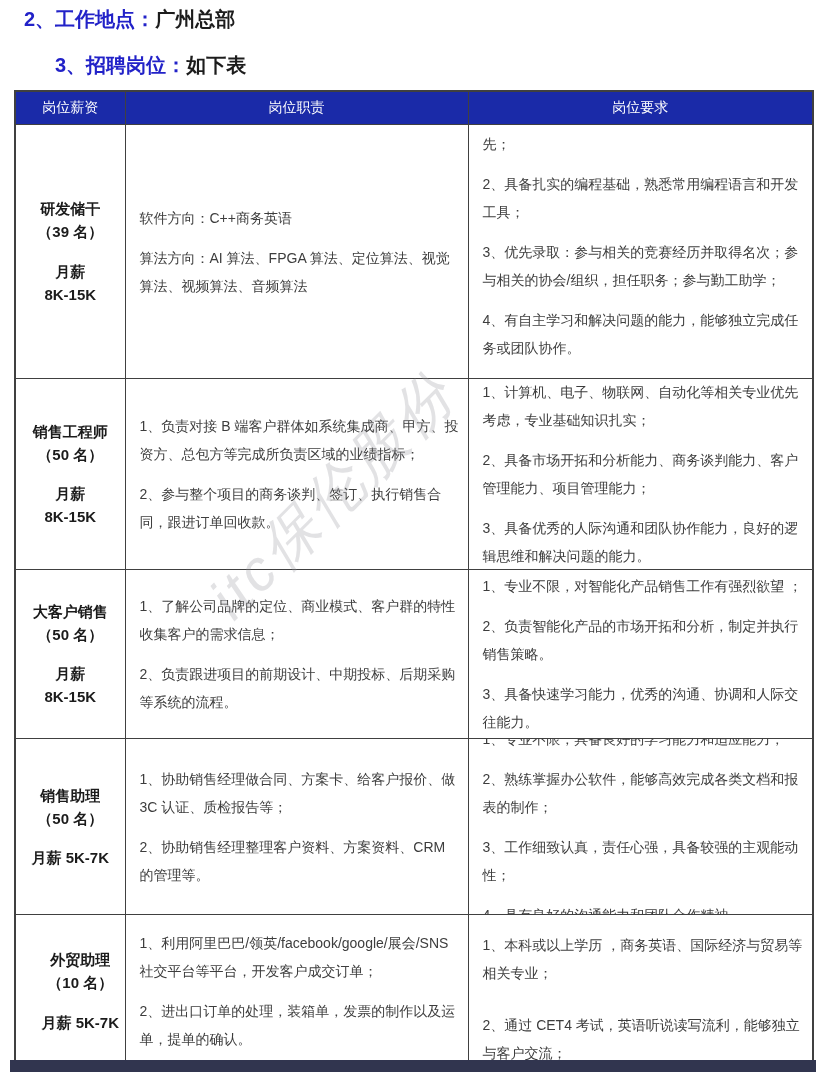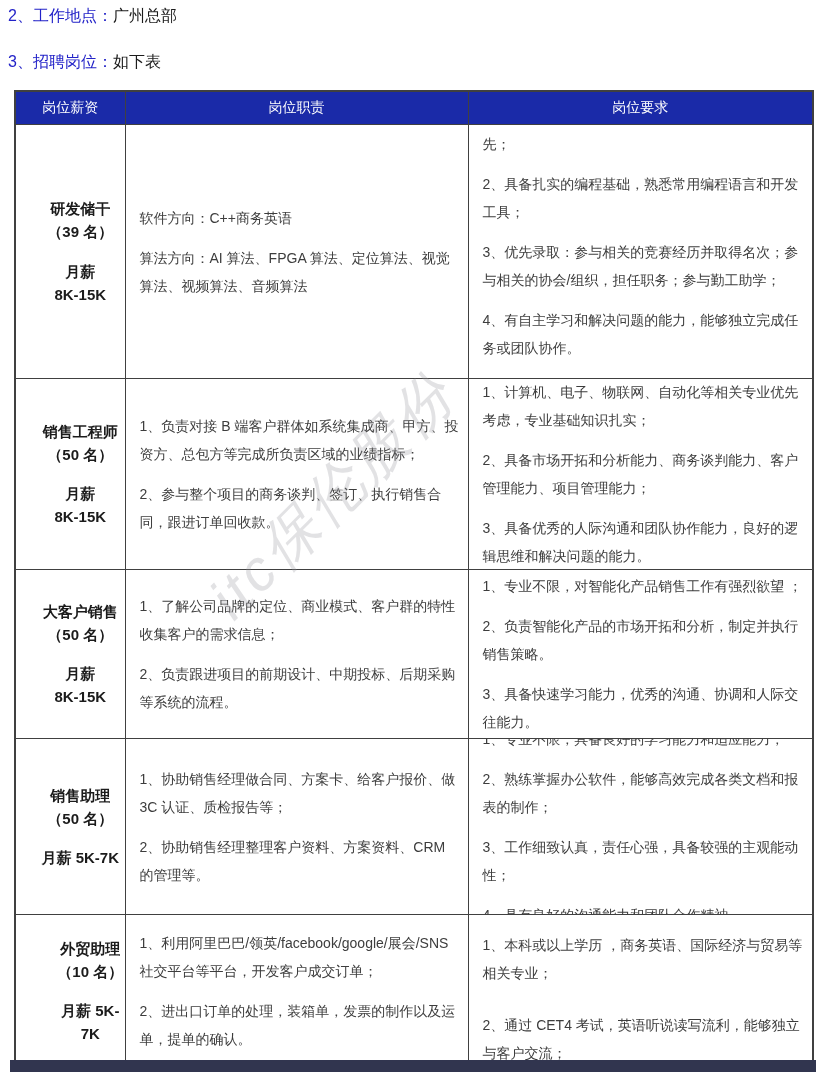--- a/index.html
+++ b/index.html
@@ -3,25 +3,25 @@
 <meta charset="utf-8">
 <style>
   html,body{margin:0;padding:0;}
   body{
     width:826px;height:1072px;position:relative;overflow:hidden;
     background:#ffffff;
     font-family:"Liberation Sans","DejaVu Sans",sans-serif;
     color:#3d3d3d;
   }
   
-  .doc-heading{position:absolute;left:8px;font-size:16px;font-weight:normal;white-space:nowrap;}
+  .doc-heading{position:absolute;left:24px;font-size:20px;font-weight:bold;white-space:nowrap;}
   .doc-heading .lbl{color:#2222c8;}
   .doc-heading .val{color:#1c1c1c;}
   #heading-location{top:6px;}
-  #heading-positions{top:52px;}
+  #heading-positions{top:52px;margin-left:31px;}
 
   
   .watermark{
     position:absolute;left:150px;top:400px;width:480px;
     transform:rotate(-45deg);transform-origin:center center;
     font-size:58px;letter-spacing:4px;font-style:italic;
     color:rgba(150,150,158,0.28);
     pointer-events:none;white-space:nowrap;z-index:3;
   }
 
@@ -40,21 +40,21 @@
     background:#1a2aa8;color:#ffffff;height:32px;
     font-weight:normal;font-size:14px;text-align:center;
     border:1px solid #2a2a2a;
   }
   .cellbox{
     box-sizing:border-box;overflow:hidden;
     display:flex;flex-direction:column;justify-content:center;
   }
   .h0{height:253px;} .h1{height:190px;} .h2{height:168px;} .h3{height:175px;} .h4{height:152px;padding-left:20px;}
   
-  .pos-cell .cellbox{align-items:center;text-align:center;margin-left:20px;}
+  .pos-cell .cellbox{align-items:center;text-align:center;}
   .pos-line{font-weight:bold;color:#1b1b1b;font-size:15px;line-height:1.55;}
   .pos-line.gap{margin-top:16px;}
   
   .txt-cell .cellbox{padding:6px 8px 6px 14px;}
   .txt-cell p{margin:6px 0;line-height:2.0;color:#3d3d3d;}
   .cellbox.tight{justify-content:flex-start;padding-top:4px;}
   .cellbox.tight p{margin:12px 0;}
 
   
   .bottom-bar{

